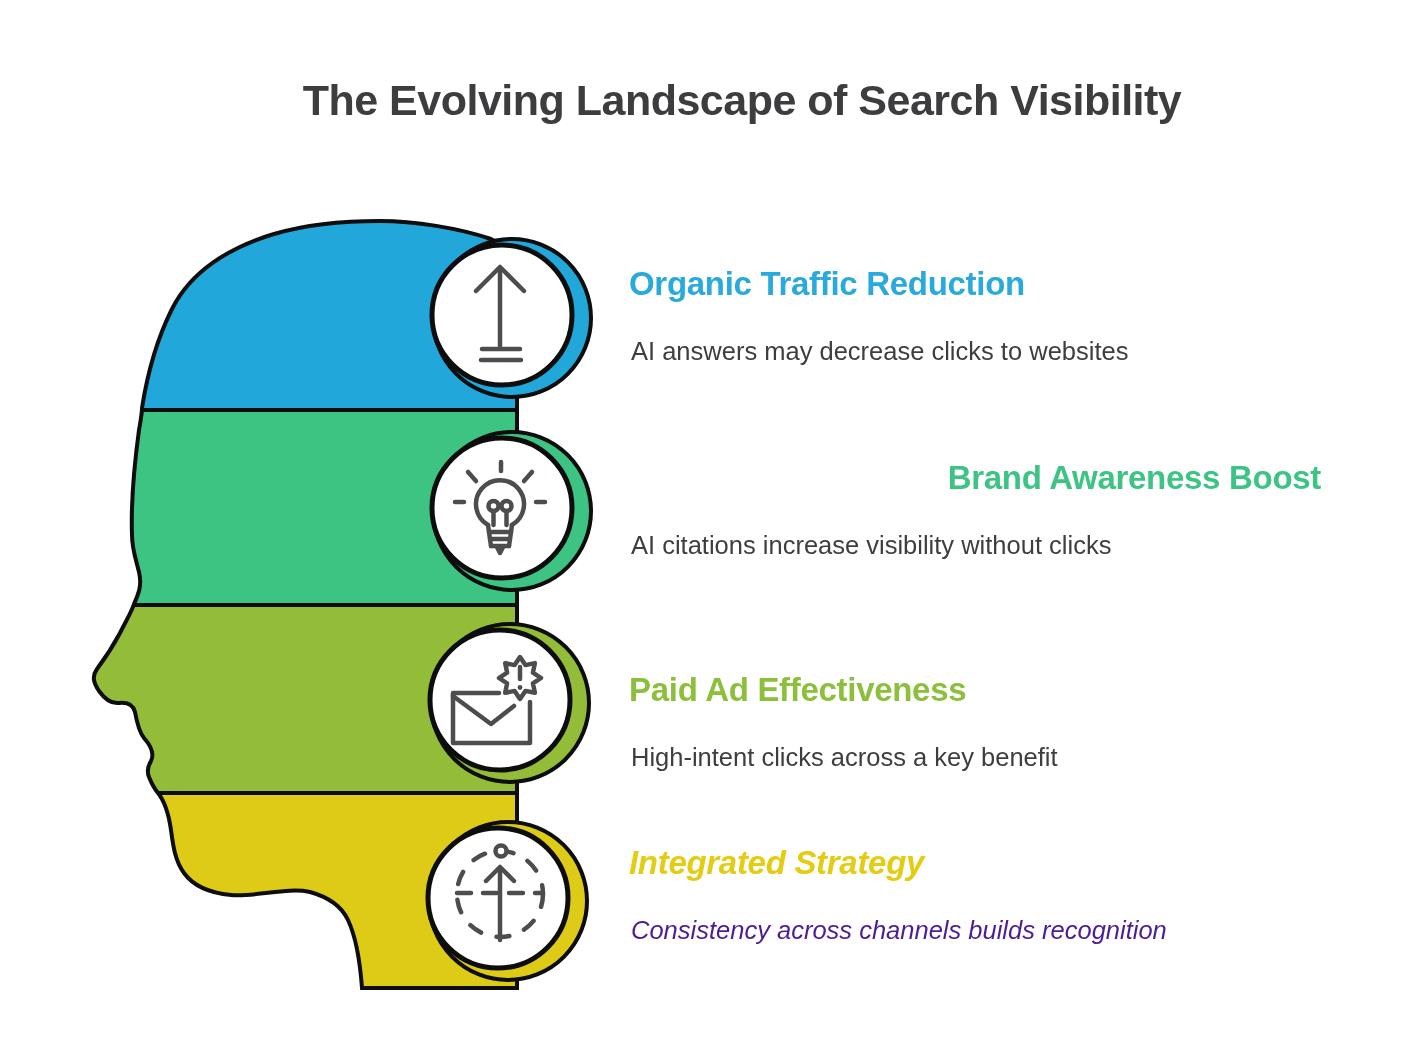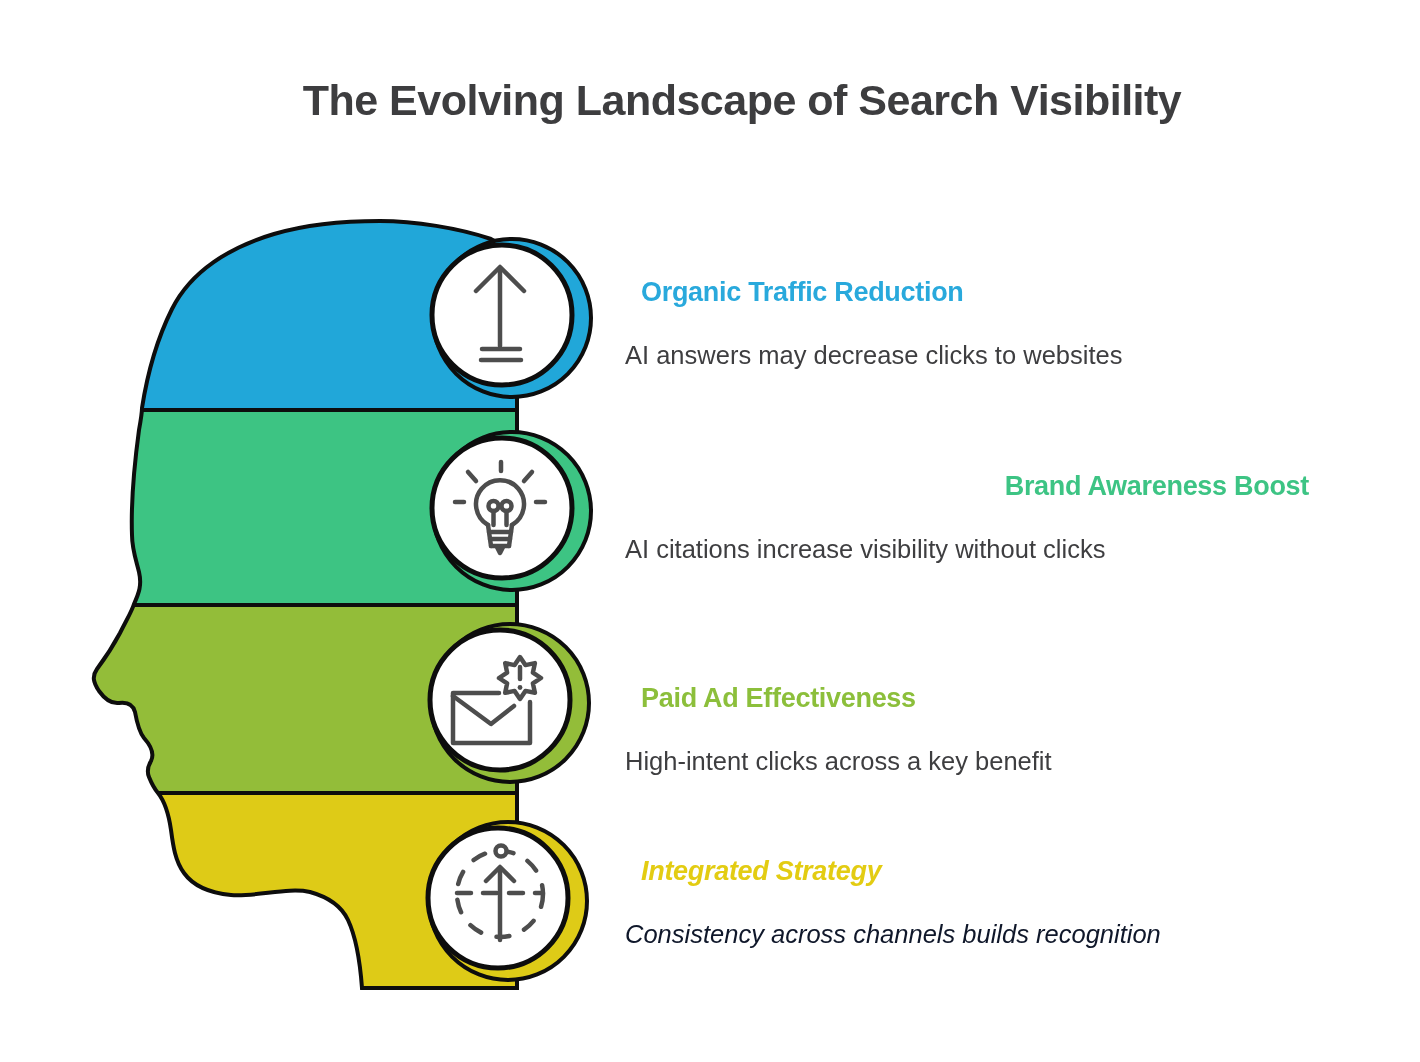--- a/index.html
+++ b/index.html
@@ -9,24 +9,24 @@
   }
   .page-title{
     position:absolute;top:76px;left:0;width:100%;
     text-align:center;transform:translateX(32px);
     font-size:43px;font-weight:700;letter-spacing:-0.5px;
     margin:0;
   }
   .head-svg{position:absolute;top:0;left:0;}
   .section{position:absolute;left:625px;width:700px;}
   .section h2{
-    margin:16px;font-size:27px;font-weight:700;letter-spacing:-0.3px;line-height:1.2;
+    margin:4px;font-size:33px;font-weight:700;letter-spacing:-0.3px;line-height:1.2;
   }
   .section p{
-    margin:32px 0 0 0;font-size:25.5px;font-weight:400;line-height:1.2;
+    margin:32px 0 0 6px;font-size:25.5px;font-weight:400;line-height:1.2;
   }
   .s1{top:260px;} .s2{top:454px;} .s3{top:666px;} .s4{top:839px;font-style:italic;}
 </style>
 </head>
 <body>
 
 <h1 class="page-title" style="color: rgb(61, 61, 63);">The Evolving Landscape of Search Visibility</h1>
 
 <svg class="head-svg" width="1420" height="1062" viewBox="0 0 1420 1062">
   <defs>
@@ -116,14 +116,14 @@
   <p style="color: rgb(62, 62, 64);">AI citations increase visibility without clicks</p>
 </div>
 
 <div class="section s3">
   <h2 style="color: rgb(140, 191, 59);">Paid Ad Effectiveness</h2>
   <p style="color: rgb(62, 62, 64);">High-intent clicks across a key benefit</p>
 </div>
 
 <div class="section s4">
   <h2 style="color: rgb(227, 204, 18);">Integrated Strategy</h2>
-  <p style="color: #0f172a;">Consistency across channels builds recognition</p>
+  <p style="color: #4c1d95;">Consistency across channels builds recognition</p>
 </div>
 
 </body></html>

